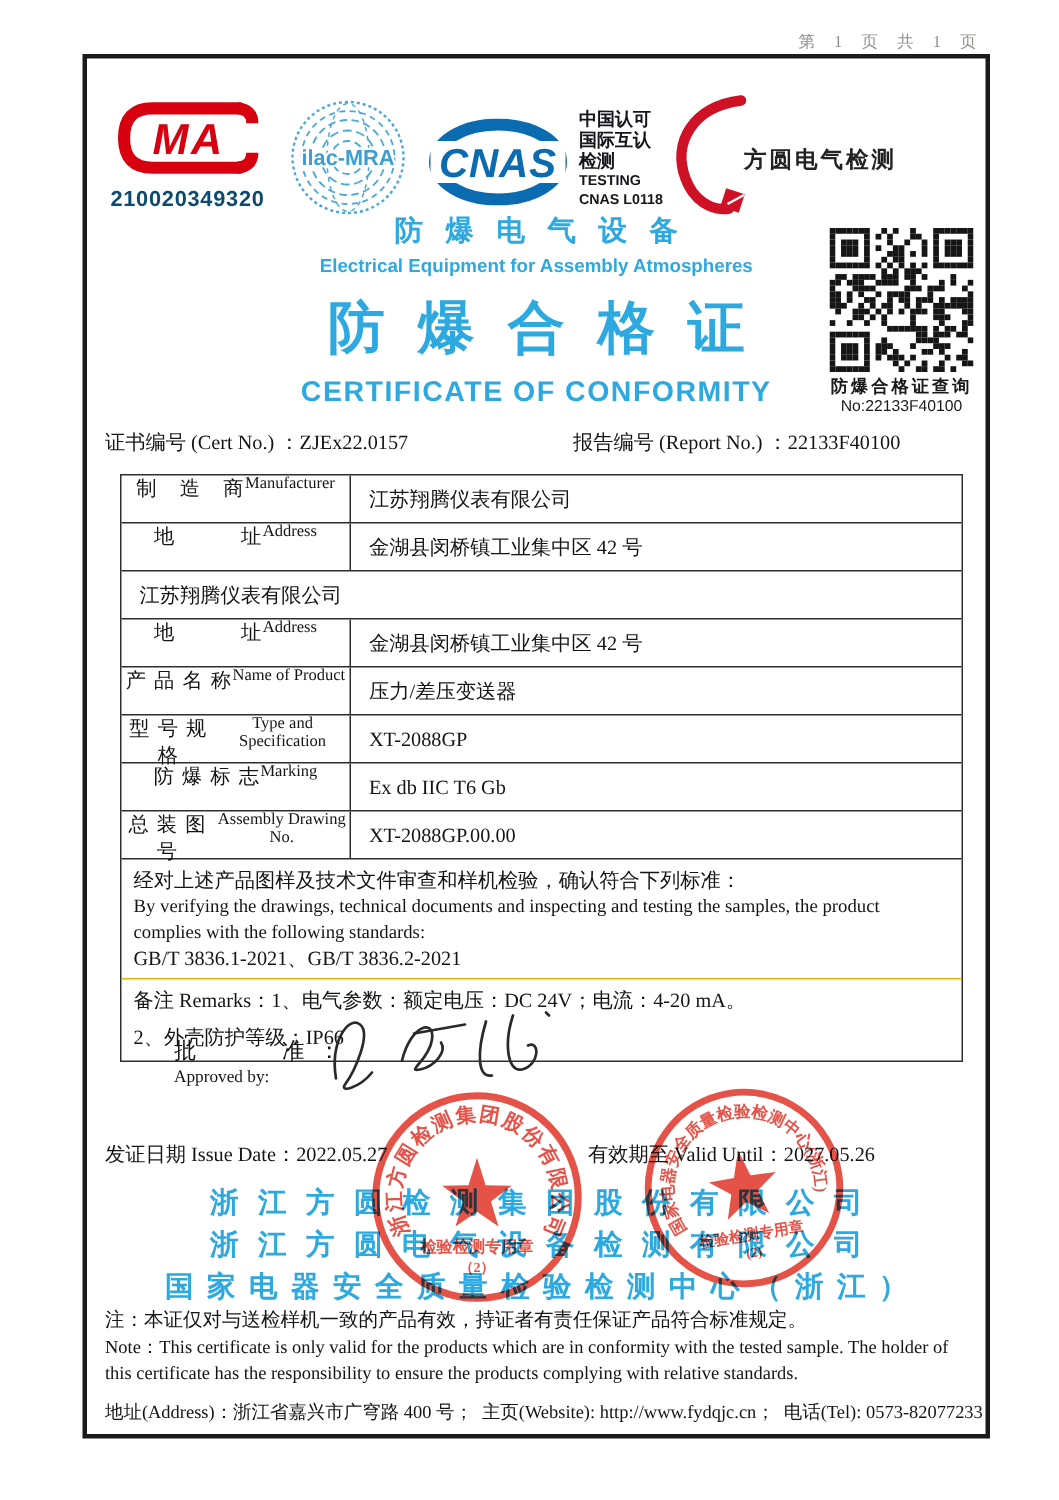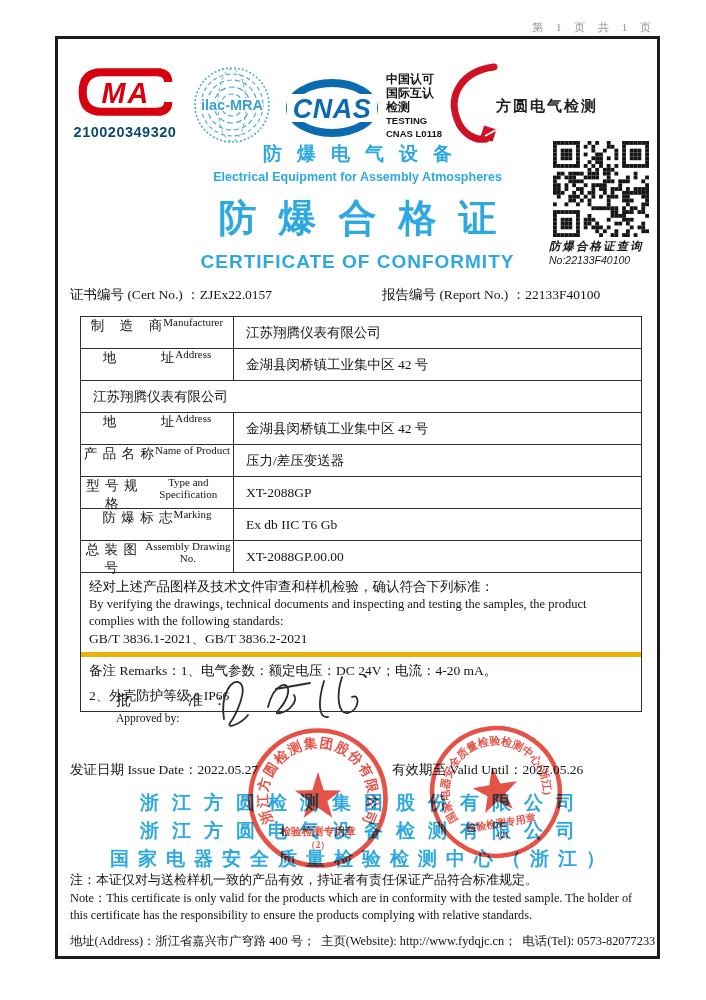--- a/index.html
+++ b/index.html
@@ -20,38 +20,38 @@
   .fy-label{position:absolute;left:432px;top:42px;font-size:15px;font-weight:bold;color:#222;letter-spacing:2px;}
 
   
   .titles{position:absolute;top:102px;left:0;width:100%;text-align:center;color:#2ea9e0;}
   .t-cn-small{font-size:19px;font-weight:bold;letter-spacing:15px;text-indent:15px;}
   .t-en-small{font-family:"Liberation Sans",sans-serif;font-size:12.5px;font-weight:bold;margin-top:3px;}
   .t-cn-big{font-size:38px;font-weight:bold;letter-spacing:22px;text-indent:22px;margin-top:9px;}
   .t-en-big{font-family:"Liberation Sans",sans-serif;font-size:19px;font-weight:600;letter-spacing:1px;margin-top:7px;}
 
   
-  .qr-wrap{position:absolute;top:102px;right:4px;width:104px;text-align:left;font-style:italic;}
+  .qr-wrap{position:absolute;top:113px;right:4px;width:104px;text-align:center;}
   .qr-svg{width:96px;height:96px;display:block;margin:0 auto;}
   .qr-svg rect{fill:#151515;}
   .qr-caption{font-size:11.5px;font-weight:bold;letter-spacing:2px;color:#191919;margin-top:2px;}
   .qr-number{font-family:"Liberation Sans",sans-serif;font-size:10.5px;color:#191919;}
 
   
   .cert-row{position:absolute;top:247px;left:12px;right:8px;font-size:13.5px;}
   .cert-row .report{position:absolute;left:312px;top:0;}
 
   
   .tbl{position:absolute;top:277px;left:22px;width:562px;border:1.5px solid #2e2e2e;box-sizing:border-box;}
   .tbl-row{display:flex;height:31px;border-bottom:1px solid #2e2e2e;}
   .tbl-label{width:152px;border-right:1px solid #2e2e2e;display:flex;flex-direction:row;justify-content:center;text-align:center;}
   .tbl-label .cn{font-size:13.5px;letter-spacing:1px;}
   .tbl-label .en{font-size:11px;margin-top:-1px;}
   .tbl-value{flex:1;display:flex;align-items:center;padding-left:12px;font-size:13.5px;}
-  .tbl-statement{border-bottom:5px solid #eab308;padding:5px 10px 4px 8px;}
+  .tbl-statement{border-bottom:1px solid #eab308;padding:5px 10px 4px 8px;}
   .tbl-statement .cn{font-size:13.5px;}
   .tbl-statement .en{font-size:12.5px;line-height:1.32;}
   .tbl-statement .std{font-size:13.5px;margin-top:1px;}
   .tbl-remarks{padding:5px 10px 6px 8px;font-size:13.5px;}
   .tbl-remarks .l2{margin-top:7px;}
 
   
   .approve{position:absolute;top:652px;left:58px;}
   .approve .cn{font-size:15px;letter-spacing:9px;}
   .approve .en{font-size:11.5px;margin-top:2px;}

